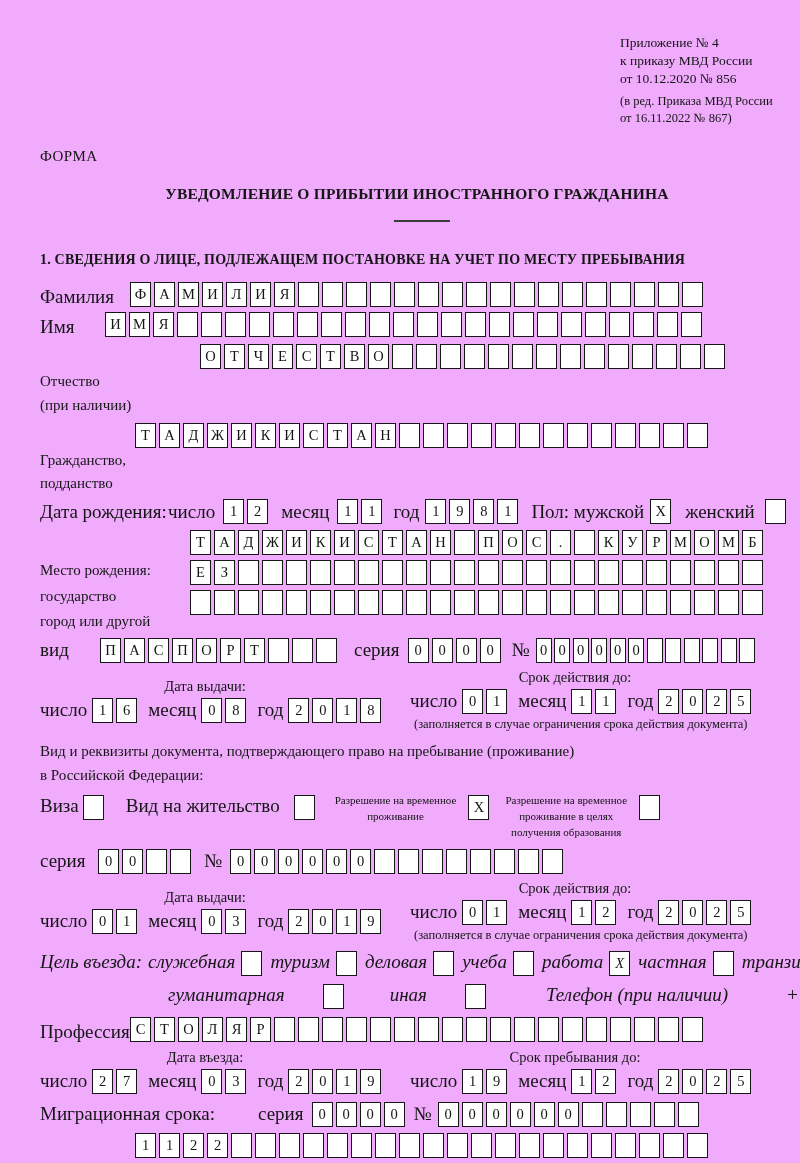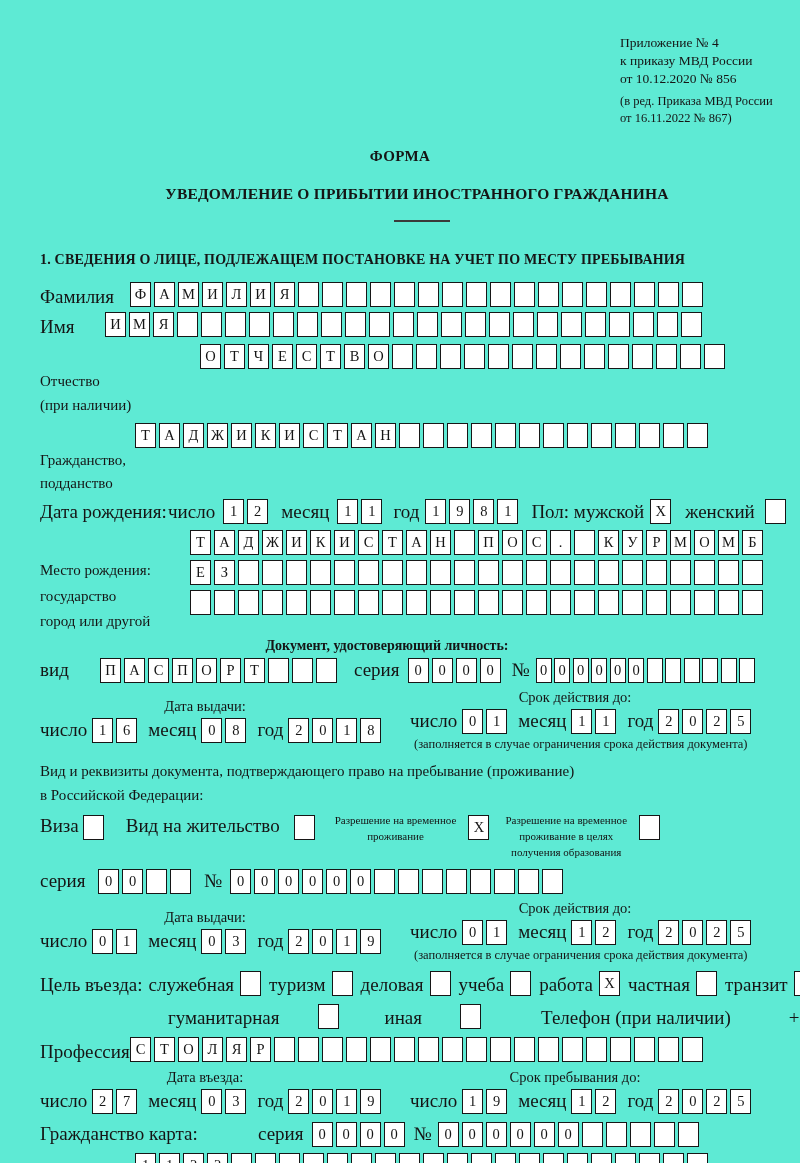--- a/index.html
+++ b/index.html
@@ -2,27 +2,27 @@
 <html><head>
 <meta charset="utf-8">
 <style>
   * { box-sizing: border-box; margin: 0; padding: 0; }
   html, body { background: #ffffff; }
   body {
     width: 800px; height: 1163px;
     font-family: "Liberation Serif", serif;
     color: #151515;
   }
-  .page { width: 800px; height: 1163px; padding: 34px 6px 8px 40px; overflow: hidden; position: relative; background: #5eead4; }
+  .page { width: 800px; height: 1163px; padding: 34px 6px 8px 40px; overflow: hidden; position: relative; background: #f0abfc; }
 
   
   .hdr { margin-left: 580px; width: 210px; font-size: 13.5px; line-height: 1.35; }
   .hdr .gap { height: 4px; }
   .hdr .small { font-size: 12.5px; }
-  .forma { text-align: center; padding-right: 34px; font-weight: bold; font-size: 15px; margin-top: 22px; letter-spacing: .4px; }
+  .forma { text-align: left; padding-right: 34px; font-weight: normal; font-size: 15px; margin-top: 22px; letter-spacing: .4px; }
 
   
   .title { text-align: center; font-weight: bold; font-size: 15.5px; line-height: 1.45; margin-top: 18px; letter-spacing: .2px; }
   .blankline { display: inline-block; width: 56px; border-bottom: 2px solid #3a3a3a; height: 14px; margin-left: 10px; }
 
   .sec { font-weight: bold; font-size: 14px; margin-top: 24px; margin-bottom: 14px; letter-spacing: .2px; }
 
   
   .row { display: flex; align-items: flex-start; margin-bottom: 4px; }
   .lbl { font-size: 19px; padding-top: 4px; flex: 0 0 auto; }
@@ -56,21 +56,21 @@
   .center-head { text-align: center; font-weight: bold; font-size: 14px; margin: 4px 60px 4px 0; }
 
   .plain { font-size: 15px; line-height: 1.5; }
   .mt2 { margin-top: 2px; } .mt4 { margin-top: 4px; } .mt6 { margin-top: 6px; } .mt8 { margin-top: 8px; }
 
   
   .opts { display: flex; align-items: flex-start; margin-top: 6px; }
   .opt-text-c { font-size: 11px; text-align: center; line-height: 1.45; }
   .opts .checkbox { margin-top: 2px; }
 
-  .purpose-line { display: flex; align-items: flex-end; margin-top: 8px; flex-wrap: nowrap; }
+  .purpose-line { display: flex; align-items: flex-start; margin-top: 8px; flex-wrap: nowrap; font-style: italic; }
   .purpose-line .lbl { padding-top: 0; }
   .purpose-line .checkbox { margin-left: 6px; }
   .indent { margin-left: 128px; gap: 32px; }
 </style>
 </head>
 <body>
 
 <div class="page">
 
   <div class="hdr">
@@ -324,21 +324,20 @@
           <span class="cell"></span>
           <span class="cell"></span>
           <span class="cell"></span>
           <span class="cell"></span>
           <span class="cell"></span>
           <span class="cell"></span>
         </div>
     </div>
   </div>
 
-  <div class="center-head">Документ, удостоверяющий личность:</div>
 
   <div class="row" style="align-items:center">
     <div class="lbl" style="width:60px;padding-top:0">вид</div>
     <div class="cells">
         <span class="cell">П</span>
         <span class="cell">А</span>
         <span class="cell">С</span>
         <span class="cell">П</span>
         <span class="cell">О</span>
         <span class="cell">Р</span>
@@ -625,21 +624,21 @@
             <span class="cell">2</span>
             <span class="cell">0</span>
             <span class="cell">2</span>
             <span class="cell">5</span>
           </div>
       </div>
     </div>
   </div>
 
   <div class="row mt8" style="align-items:center">
-    <div class="lbl" style="width:218px;padding-top:0">Гражданство карта:</div>
+    <div class="lbl" style="width:218px;padding-top:0">Миграционная срока:</div>
     <div class="lbl" style="padding:0 8px 0 0">серия</div>
     <div class="cells">
         <span class="cell">0</span>
         <span class="cell">0</span>
         <span class="cell">0</span>
         <span class="cell">0</span>
       </div>
     <div class="lbl" style="padding:0 6px 0 6px">№</div>
     <div class="cells">
         <span class="cell">0</span>

